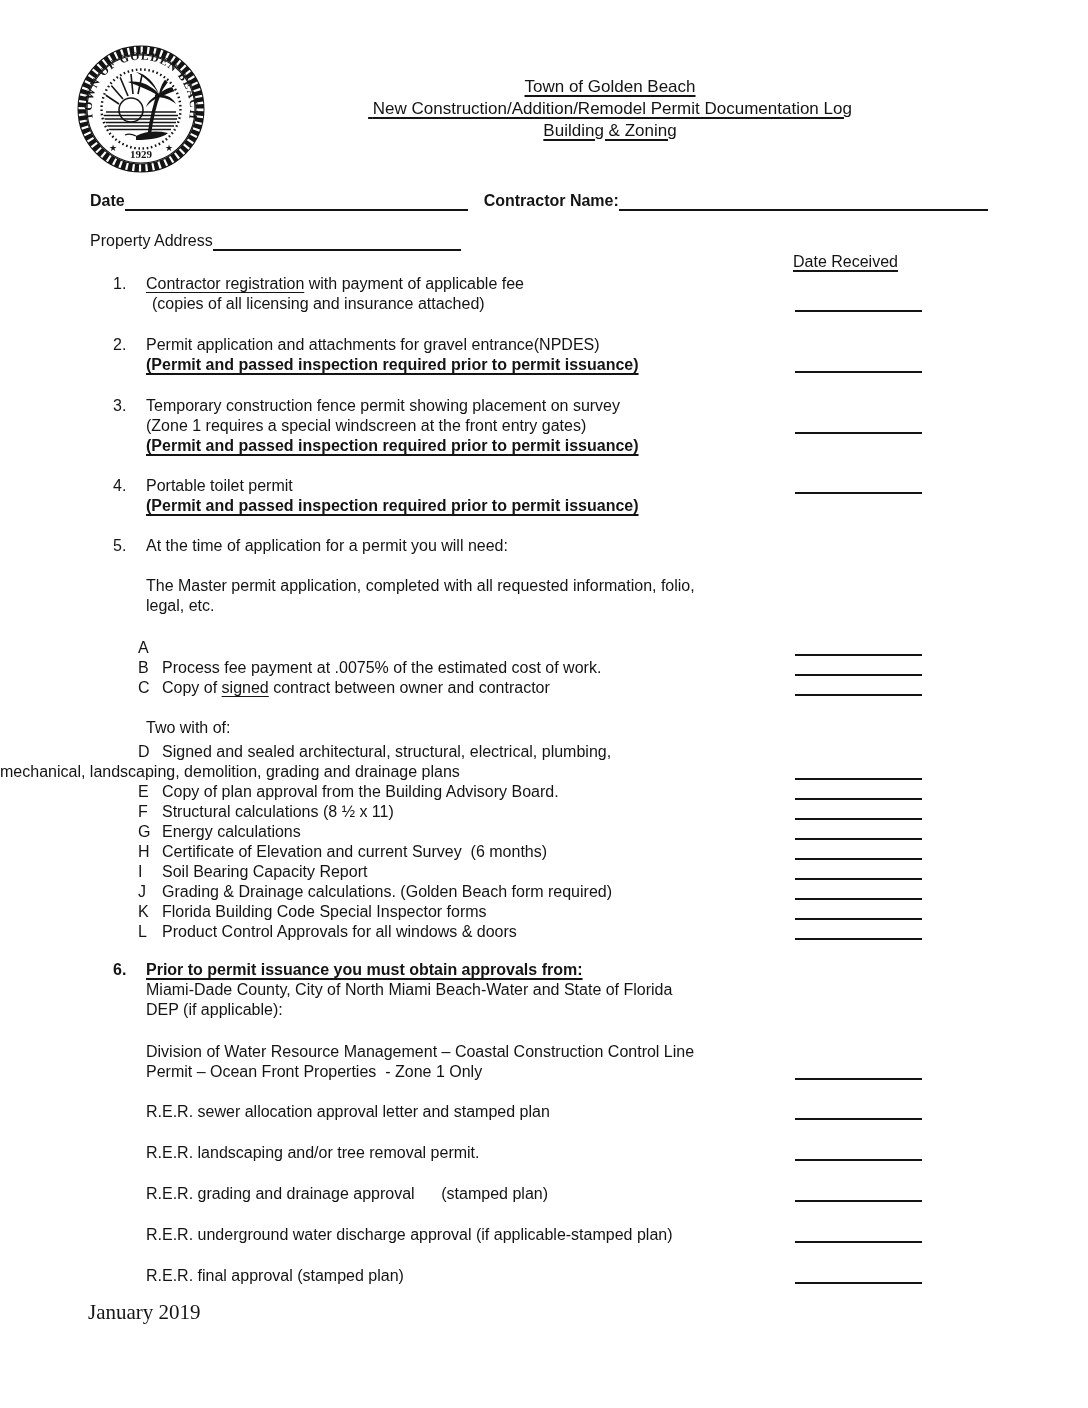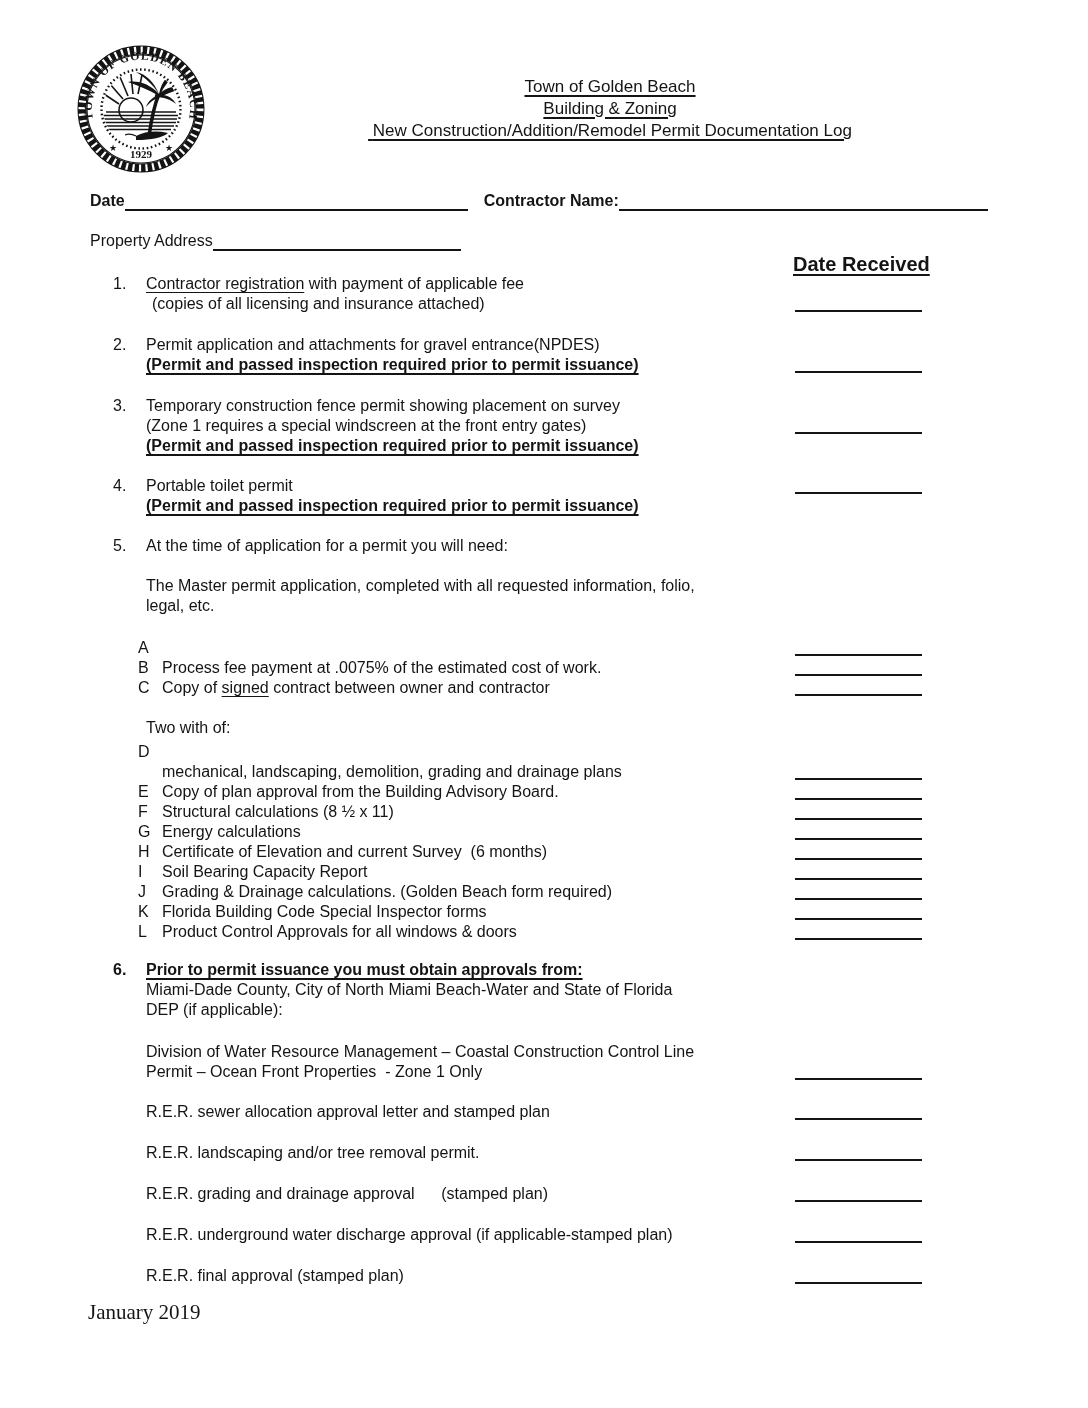--- a/index.html
+++ b/index.html
@@ -23,32 +23,32 @@
   .fr-date{top:190px;left:90px;width:898px;font-weight:bold;}
   .fr-prop{top:230px;left:90px;width:380px;}
   .flabel{white-space:pre;padding-bottom:1px;}
   .fline{border-bottom:2px solid #141414;height:19px;}
   .fline.date-line{width:343px;}
   .fline.spacer{border-bottom:none;width:16px;}
   .fline.contractor-line{flex:1;}
   .fline.property-line{width:248px;}
   .date-received{
     position:absolute;top:253px;left:793px;
-    font-size:20px;font-weight:bold;
+    font-size:16px;font-weight:normal;
     text-decoration:underline;text-decoration-thickness:2px;text-underline-offset:3px;
   }
   
   .list{position:absolute;top:274px;left:0;width:1088px;font-size:16px;}
   .row{display:flex;align-items:baseline;height:20px;line-height:20px;}
   .num{flex:0 0 33px;margin-left:113px;}
   .txt{white-space:pre-wrap;}
   .no-num .txt{margin-left:146px;}
   .ind152 .txt{margin-left:152px;text-align:center;}
   .letter{flex:0 0 24px;margin-left:138px;}
-  .sub-cont .txt{margin-left:162px;}
+  .sub-cont .txt{}
   .bcell{flex:0 0 127px;margin-left:auto;margin-right:166px;align-self:flex-end;padding-bottom:2px;}
   .blank{display:block;border-bottom:2px solid #141414;height:0;}
   .u{text-decoration:underline;text-underline-offset:3px;}
   .bu{font-weight:bold;text-decoration:underline;text-decoration-thickness:2px;text-underline-offset:3px;}
   .b{font-weight:bold;}
   .mt4{margin-top:4px;}  .mt18{margin-top:18px;} .mt20{margin-top:20px;}
   .mt21{margin-top:21px;} .mt22{margin-top:22px;} .mt28{margin-top:20px;}
   
   .footer{
     position:absolute;left:88px;top:1300px;
@@ -109,22 +109,22 @@
           </g>
           <path d="M 60 92 Q 74 85 92 89 Q 84 96 60 96 Z" fill="#141414" stroke="none"></path>
           <path d="M 60 92 q -6 -3 -11 -1" fill="none" stroke-width="1.3"></path>
         </g>
       </g>
     </svg>
   </div>
 
   <div class="title-block">
     <div class="title-line">Town of Golden Beach</div>
+    <div class="title-line"> New Construction/Addition/Remodel Permit Documentation Log</div>
     <div class="title-line">Building &amp; Zoning</div>
-    <div class="title-line"> New Construction/Addition/Remodel Permit Documentation Log</div>
   </div>
 
   <div class="fields-row fr-date">
     <span class="flabel">Date</span>
     <span class="fline date-line"></span>
     <span class="fline spacer"></span>
     <span class="flabel">Contractor Name:</span>
     <span class="fline contractor-line"></span>
   </div>
 
@@ -224,20 +224,21 @@
         </span>
     </div>
 
     <div class="row no-num mt20">
       <span class="txt">Two with of:</span>
       <span class="bcell"></span>
     </div>
 
     <div class="row mt4">
       <span class="letter">D</span>
+      <span class="txt">Signed and sealed architectural, structural, electrical, plumbing,</span>
       <span class="bcell"></span>
     </div>
     <div class="row sub-cont">
       <span class="txt">mechanical, landscaping, demolition, grading and drainage plans</span>
       <span class="bcell">
           <span class="blank"></span>
         </span>
     </div>
     <div class="row">
       <span class="letter">E</span>

